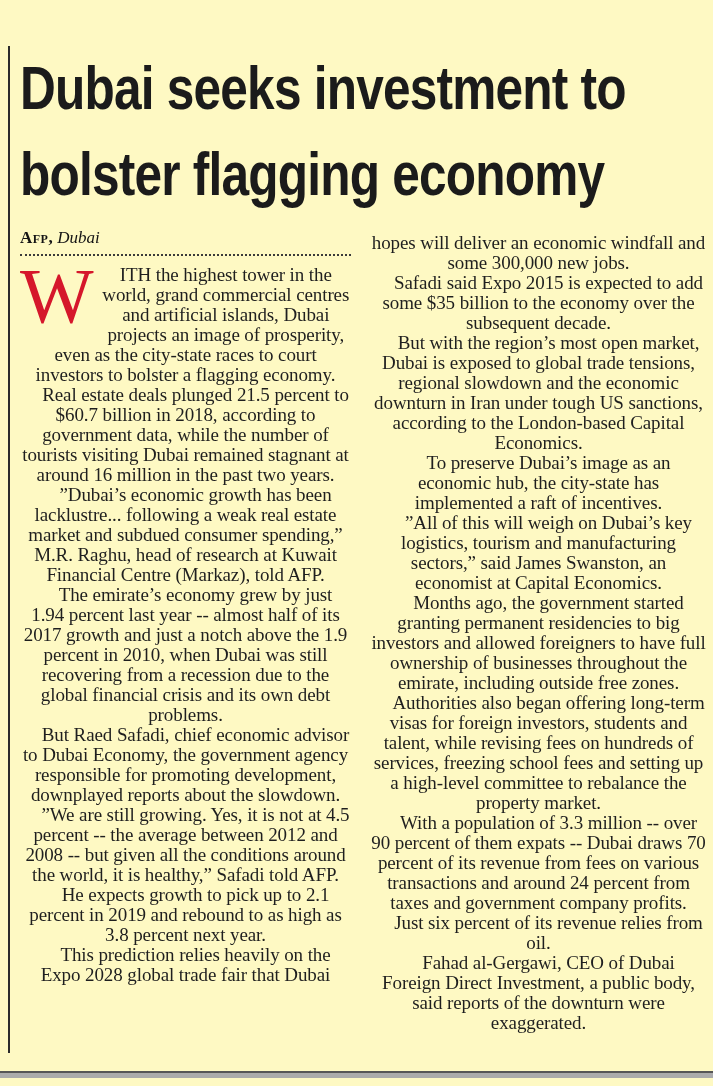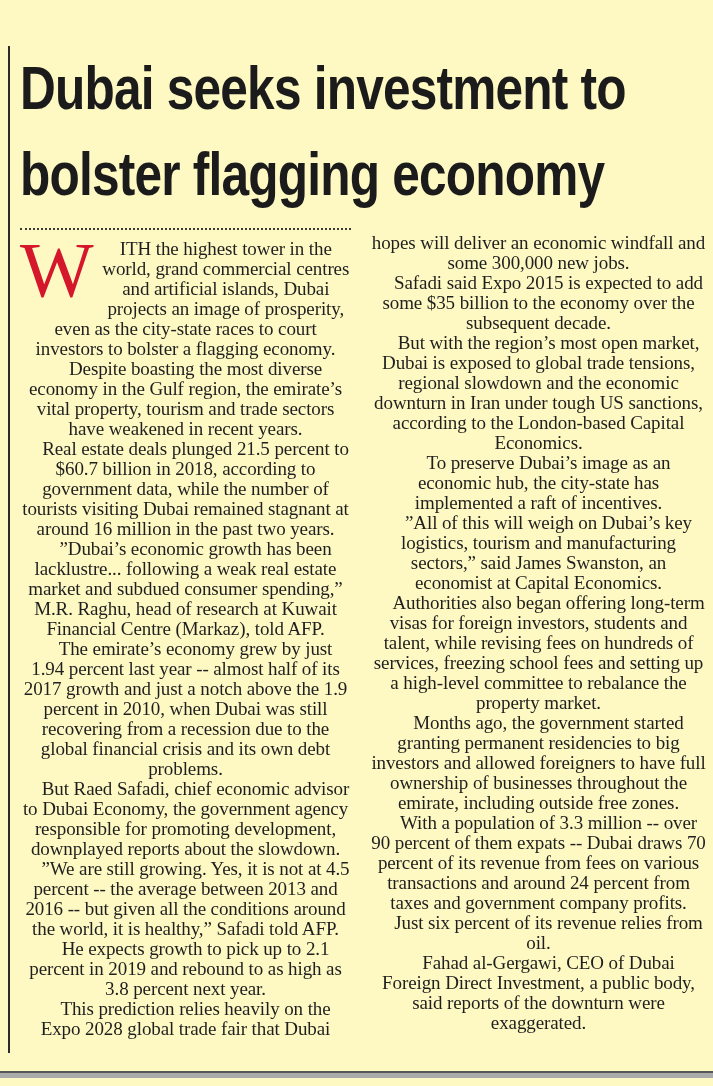--- a/index.html
+++ b/index.html
@@ -75,41 +75,43 @@
   <div class="content">
 
     <div class="headline">
       <div class="headline-line">Dubai seeks investment to</div>
       <div class="headline-line">bolster flagging economy</div>
     </div>
 
     <div class="columns">
 
       <div class="col-left body-text">
+        <div class="byline">
+          <span class="byline-agency">Afp,</span><span class="byline-location">Dubai</span>
+        </div>
         <div class="dotted-rule"></div>
 
         <p class="lead"><span class="drop-cap">W</span><span>ITH the highest tower in the world, grand commercial centres and artificial islands, Dubai projects an image of prosperity, even as the city-state races to court investors to bolster a flagging economy.</span></p>
-        <p class="indent">Despite boasting the most diverse economy in the Gulf region, the emirate’s vital property, tourism and trade sectors have weakened in recent years.</p>
         <p class="indent">Real estate deals plunged 21.5 percent to $60.7 billion in 2018, according to government data, while the number of tourists visiting Dubai remained stagnant at around 16 million in the past two years.</p>
         <p class="indent">”Dubai’s economic growth has been lacklustre... following a weak real estate market and subdued consumer spending,” M.R. Raghu, head of research at Kuwait Financial Centre (Markaz), told AFP.</p>
         <p class="indent">The emirate’s economy grew by just 1.94 percent last year -- almost half of its 2017 growth and just a notch above the 1.9 percent in 2010, when Dubai was still recovering from a recession due to the global financial crisis and its own debt problems.</p>
         <p class="indent">But Raed Safadi, chief economic advisor to Dubai Economy, the government agency responsible for promoting development, downplayed reports about the slowdown.</p>
-        <p class="indent">”We are still growing. Yes, it is not at 4.5 percent -- the average between 2013 and 2016 -- but given all the conditions around the world, it is healthy,” Safadi told AFP.</p>
+        <p class="indent">”We are still growing. Yes, it is not at 4.5 percent -- the average between 2012 and 2008 -- but given all the conditions around the world, it is healthy,” Safadi told AFP.</p>
         <p class="indent">He expects growth to pick up to 2.1 percent in 2019 and rebound to as high as 3.8 percent next year.</p>
         <p class="indent">This prediction relies heavily on the Expo 2028 global trade fair that Dubai</p>
       </div>
 
       <div class="col-right body-text">
         <p>hopes will deliver an economic windfall and some 300,000 new jobs.</p>
         <p class="indent">Safadi said Expo 2015 is expected to add some $35 billion to the economy over the subsequent decade.</p>
         <p class="indent">But with the region’s most open market, Dubai is exposed to global trade tensions, regional slowdown and the economic downturn in Iran under tough US sanctions, according to the London-based Capital Economics.</p>
         <p class="indent">To preserve Dubai’s image as an economic hub, the city-state has implemented a raft of incentives.</p>
         <p class="indent">”All of this will weigh on Dubai’s key logistics, tourism and manufacturing sectors,” said James Swanston, an economist at Capital Economics.</p>
+        <p class="indent">Months ago, the government started granting permanent residencies to big investors and allowed foreigners to have full ownership of businesses throughout the emirate, including outside free zones.</p>
         <p class="indent">Authorities also began offering long-term visas for foreign investors, students and talent, while revising fees on hundreds of services, freezing school fees and setting up a high-level committee to rebalance the property market.</p>
-        <p class="indent">Months ago, the government started granting permanent residencies to big investors and allowed foreigners to have full ownership of businesses throughout the emirate, including outside free zones.</p>
         <p class="indent">With a population of 3.3 million -- over 90 percent of them expats -- Dubai draws 70 percent of its revenue from fees on various transactions and around 24 percent from taxes and government company profits.</p>
         <p class="indent">Just six percent of its revenue relies from oil.</p>
         <p class="indent">Fahad al-Gergawi, CEO of Dubai Foreign Direct Investment, a public body, said reports of the downturn were exaggerated.</p>
       </div>
 
     </div>
   </div>
 </div>
 
 </body></html>

